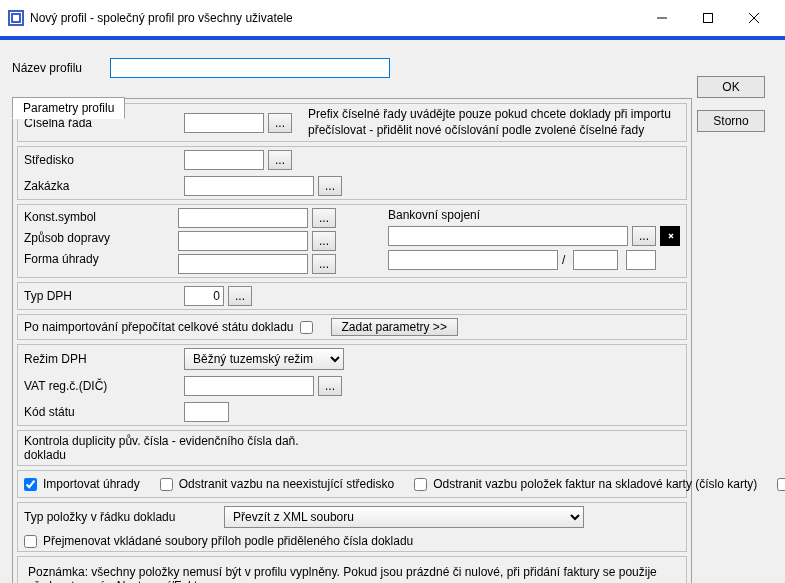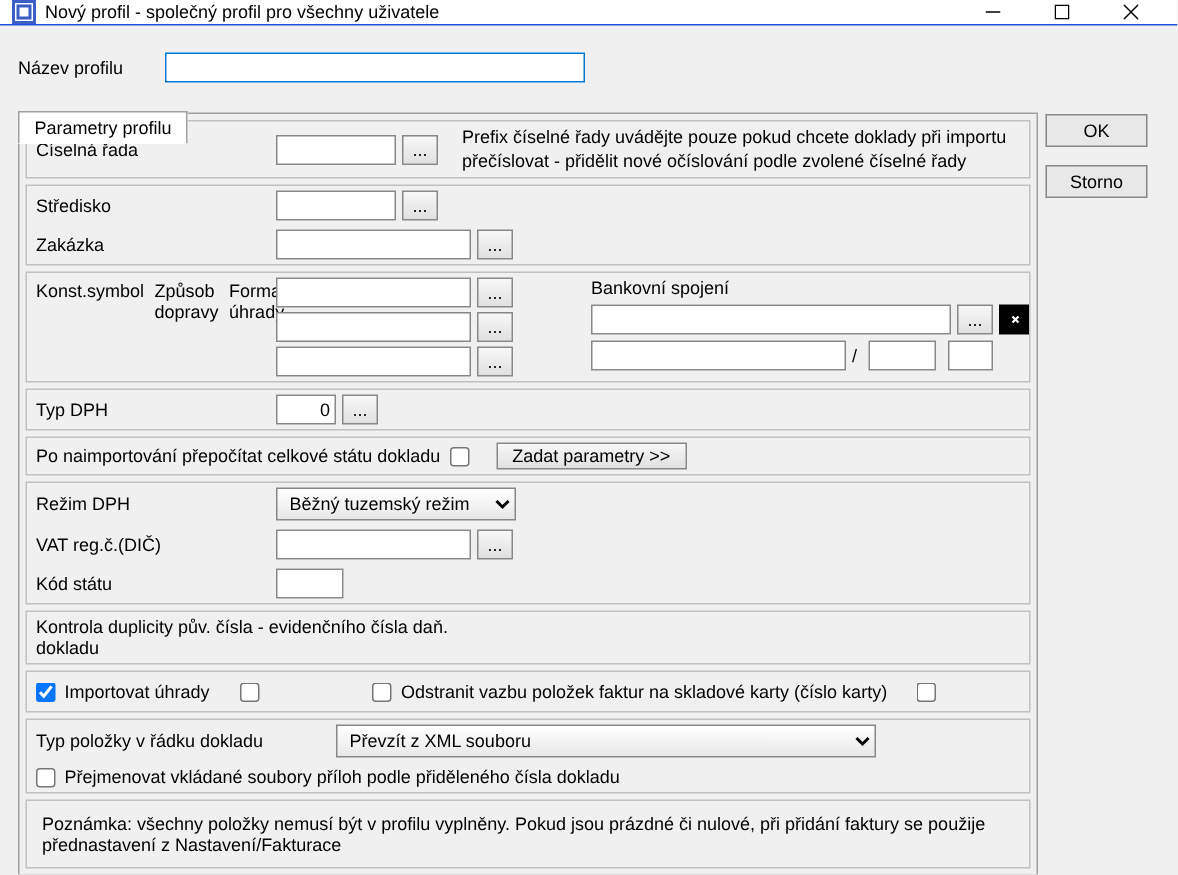--- a/index.html
+++ b/index.html
@@ -1,17 +1,17 @@
 <!DOCTYPE html>
 <html><head>
 <meta charset="utf-8">
 <style>
 * { box-sizing: border-box; margin: 0; padding: 0; font-family: 'Segoe UI', Tahoma, sans-serif; font-size: 12px; }
 body { background: #f0f0f0; width: 785px; height: 583px; overflow: hidden; }
-.titlebar { height: 17px; background: #fff; display: flex; align-items: center; padding: 0 8px; border-bottom: 1px solid #1d4ed8; justify-content: center; }
+.titlebar { height: 40px; background: #fff; display: flex; align-items: center; padding: 0 8px; border-bottom: 4px solid #1d4ed8; justify-content: center; }
 .title-icon { width: 16px; height: 16px; margin-right: 6px; }
 .title-text { flex: 1; }
 .winbtns { display: flex; align-items: center; }
 .winbtn { width: 46px; height: 30px; display: flex; align-items: center; justify-content: center; }
 .content { padding: 10px 12px; }
 .row-profile-name { display: flex; align-items: center; margin: 8px 0 14px 0; }
 .row-profile-name label { width: 98px; }
 .row-profile-name input { flex: 0 0 280px; height: 20px; border: 1px solid #0078d7; outline: none; padding: 0 4px; }
 .tab-container { position: relative; }
 .tab { position: absolute; top: -1px; left: 0; background: #fff; border: 1px solid #a0a0a0; border-bottom: 1px solid #fff; padding: 3px 10px; z-index: 2; }
@@ -43,21 +43,21 @@
 .duplicity-label { width: 310px; }
 .duplicity-select { flex: 1; height: 22px; border: 1px solid #888; background: linear-gradient(#fff,#e8e8e8); padding: 0 4px; }
 .options-grid { display: grid; grid-template-columns: 1fr 1fr 1fr 1fr; padding: 4px 6px; column-gap: 20px; }
 .opt { display: flex; align-items: center; padding: 2px 0; white-space: nowrap; }
 .note { padding: 8px 10px; font-size: 12px; }
 .side-btns { position: absolute; right: 20px; top: 76px; display: flex; flex-direction: column; gap: 12px; }
 .side-btn { width: 68px; height: 22px; border: 1px solid #888; background: #e8e8e8; cursor: pointer; }
 .vert-group { display: flex; flex-direction: column; gap: 3px; }
 .multi-row { display: flex; align-items: flex-start; padding: 3px 6px; }
 .slash { margin: 0 4px; }
-.tri-row-labels { display: flex; flex-direction: row; gap: 7px; width: 160px; padding-top: 2px; }
+.tri-row-labels { display: flex; flex-direction: column; gap: 7px; width: 160px; padding-top: 2px; }
 </style>
 </head>
 <body>
 
 <div class="titlebar">
   <svg class="title-icon" viewBox="0 0 16 16">
       <rect x="1" y="1" width="14" height="14" fill="none" stroke="#3b5fc4" stroke-width="2"></rect>
       <rect x="4" y="4" width="8" height="8" fill="none" stroke="#3b5fc4" stroke-width="2"></rect>
     </svg>
   <span class="title-text">Nový profil - společný profil pro všechny uživatele</span>
@@ -196,20 +196,21 @@
       </div>
 
       <div class="section">
         <div class="options-grid">
           <label class="opt">
               <input type="checkbox" class="checkbox" checked="" style="">
               <span>Importovat úhrady</span>
             </label>
           <label class="opt">
               <input type="checkbox" class="checkbox" style="">
+              <span>Odstranit vazbu na neexistující středisko</span>
             </label>
           <label class="opt">
               <input type="checkbox" class="checkbox" style="">
               <span>Odstranit vazbu položek faktur na skladové karty (číslo karty)</span>
             </label>
           <label class="opt">
               <input type="checkbox" class="checkbox" style="">
             </label>
         </div>
       </div>

